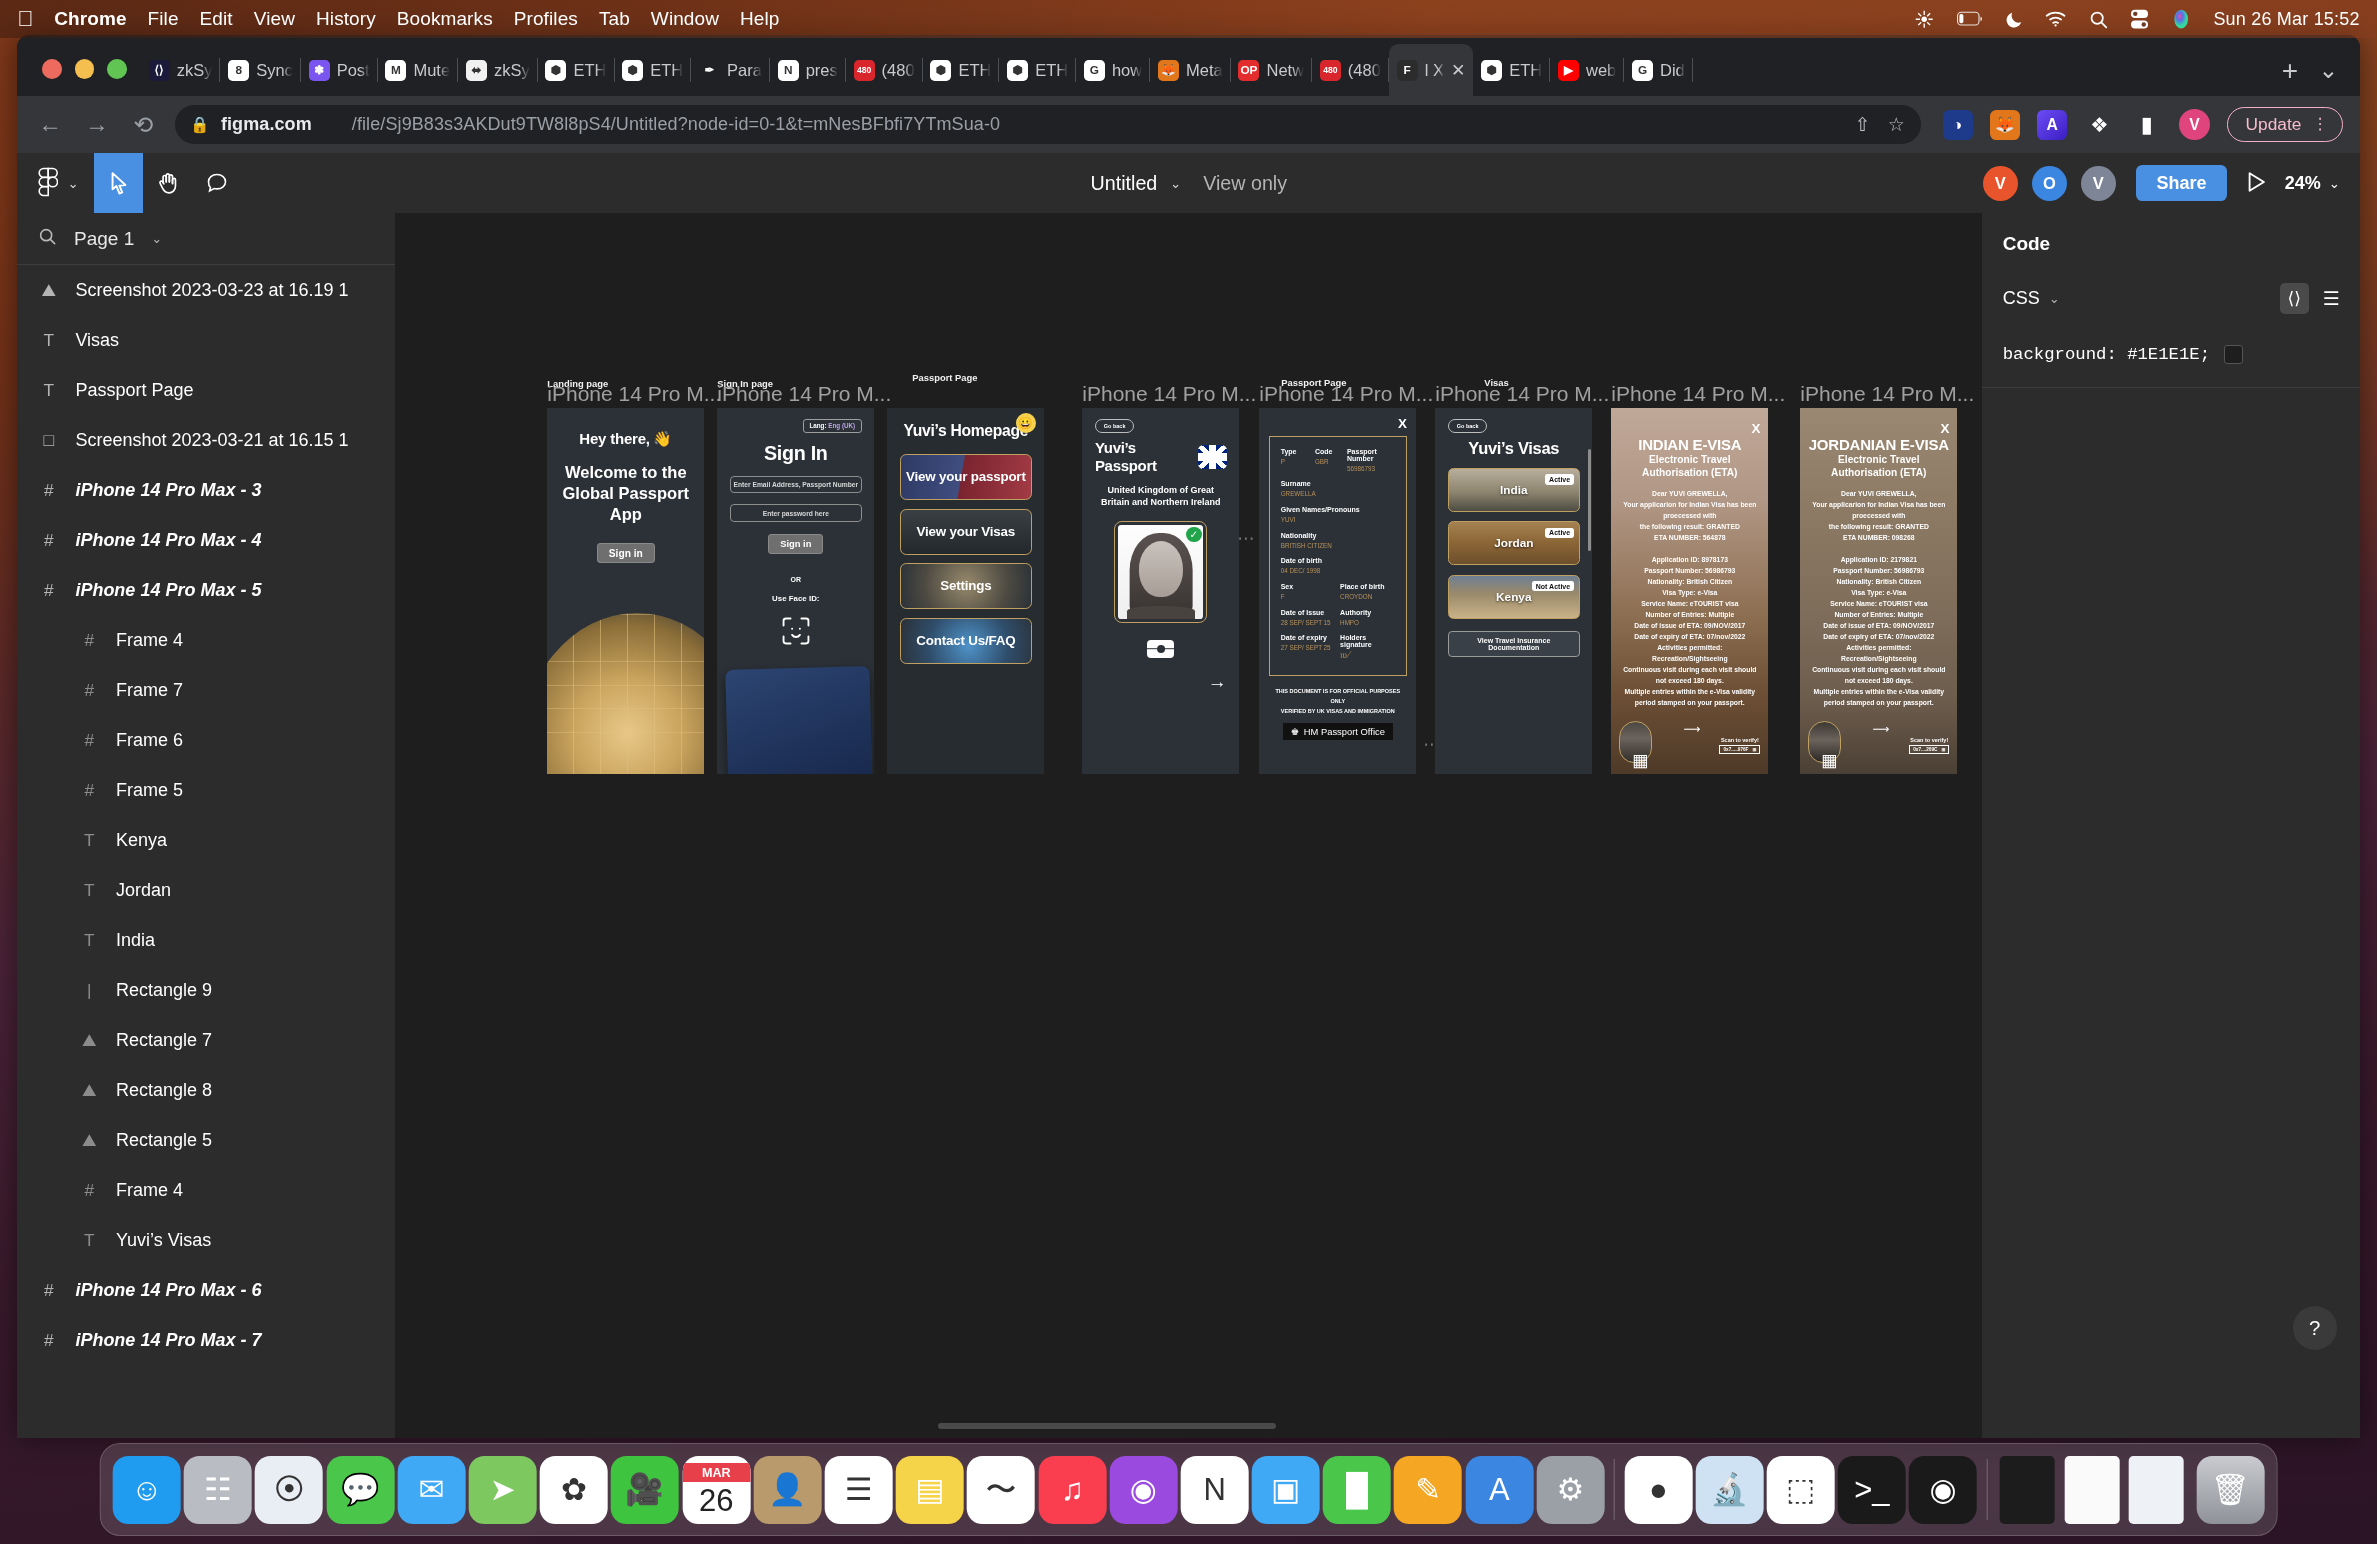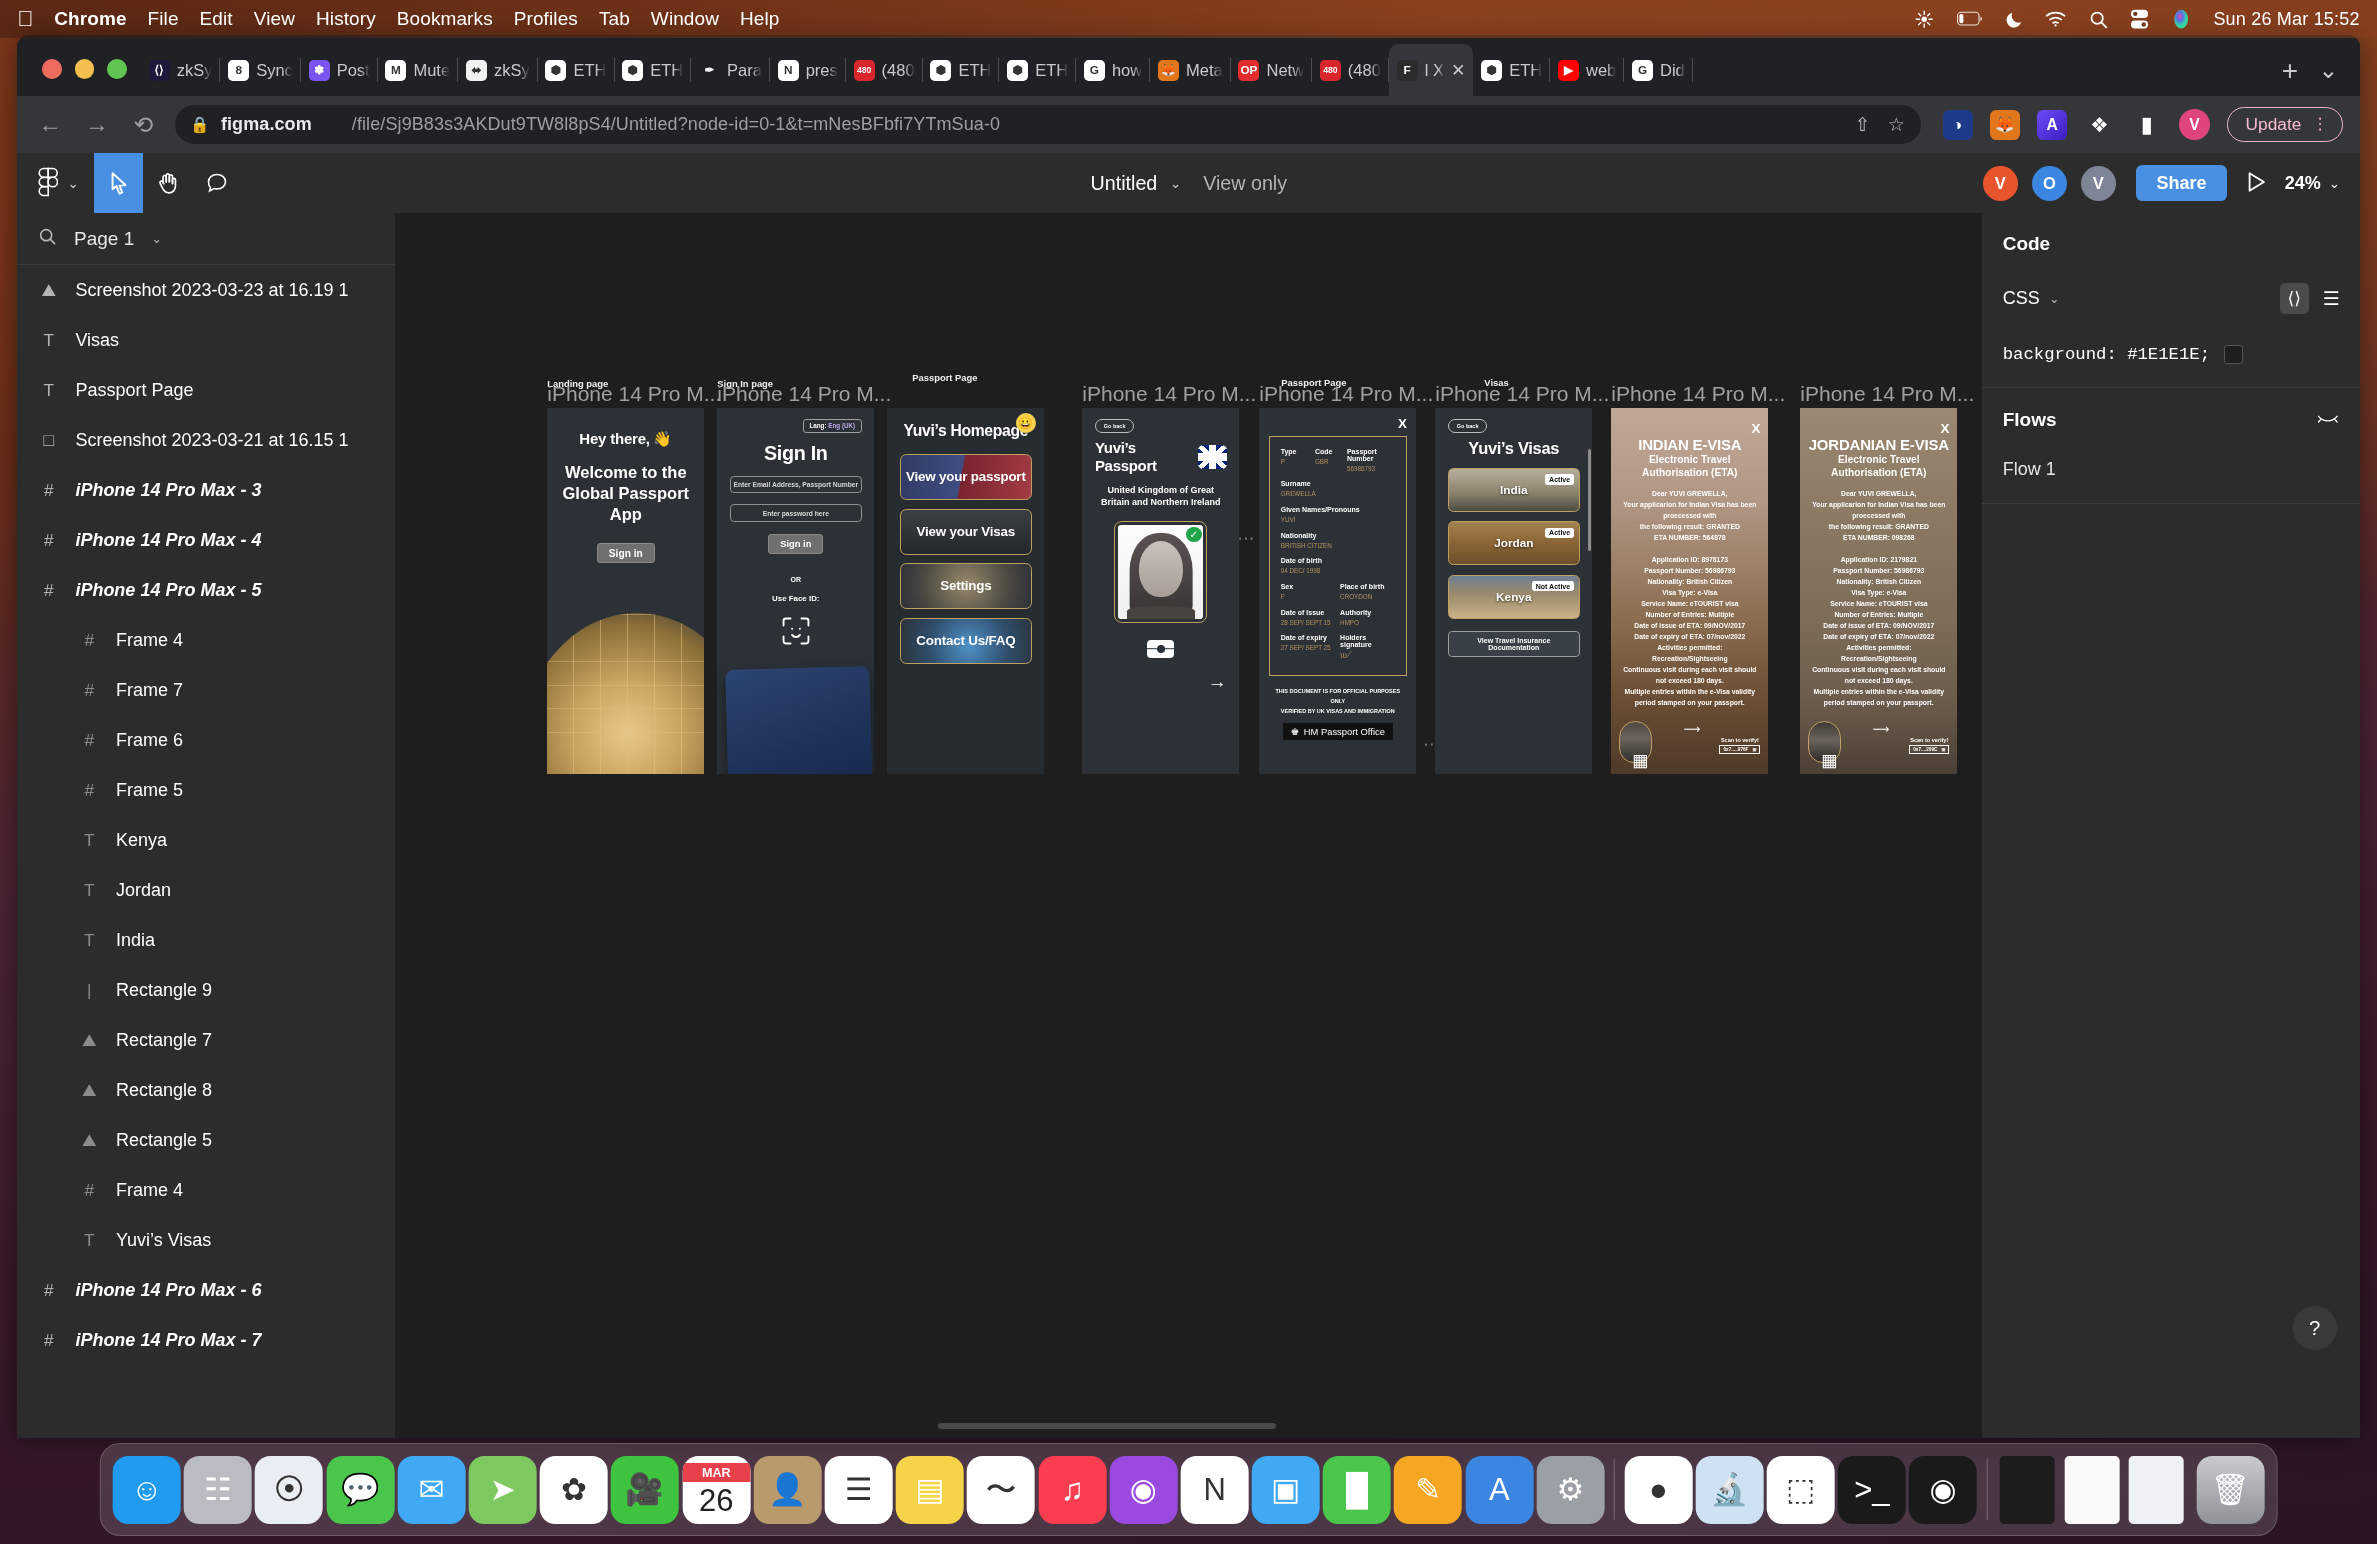--- a/index.html
+++ b/index.html
@@ -941,31 +941,20 @@
           <span class="insp-acts">
             <span class="codebtn">⟨⟩</span>
             <span style="font-size:19px">☰</span>
           </span>
         </div>
         <div class="insp-code">
           <span>background: #1E1E1E;</span>
           <span class="swatch"></span>
         </div>
       </div>
-      <div class="insp-sec">
-        <div class="flowrow">
-          <span class="insp-h">Flows</span>
-          <span class="eye">
-            <svg width="23.6" height="12.6" viewBox="0 0 30 16" fill="none" stroke="#fff" stroke-width="1.7" stroke-linecap="round">
-              <path d="M3 4c3.2 4 8 6 12 6s8.8-2 12-6"></path>
-                <path d="M3.2 11.5L6 8.4M26.8 11.5L24 8.4"></path>
-              </svg></span>
-        </div>
-        <div class="flow-item">Flow 1</div>
-      </div>
       <div id="help-btn">?</div>
     </div>
   </div>
 </div>
 
 <div id="dock">
   <div id="dock-apps" style="display:flex;align-items:center">
       <div class="dock-ico" style="background: rgb(31, 156, 240); color: rgb(255, 255, 255);">☺</div>
       <div class="dock-ico" style="background: rgb(185, 188, 194); color: rgb(255, 255, 255);">☷</div>
       <div class="dock-ico" style="background: rgb(233, 238, 245); color: rgb(51, 51, 51);">⦿</div>

